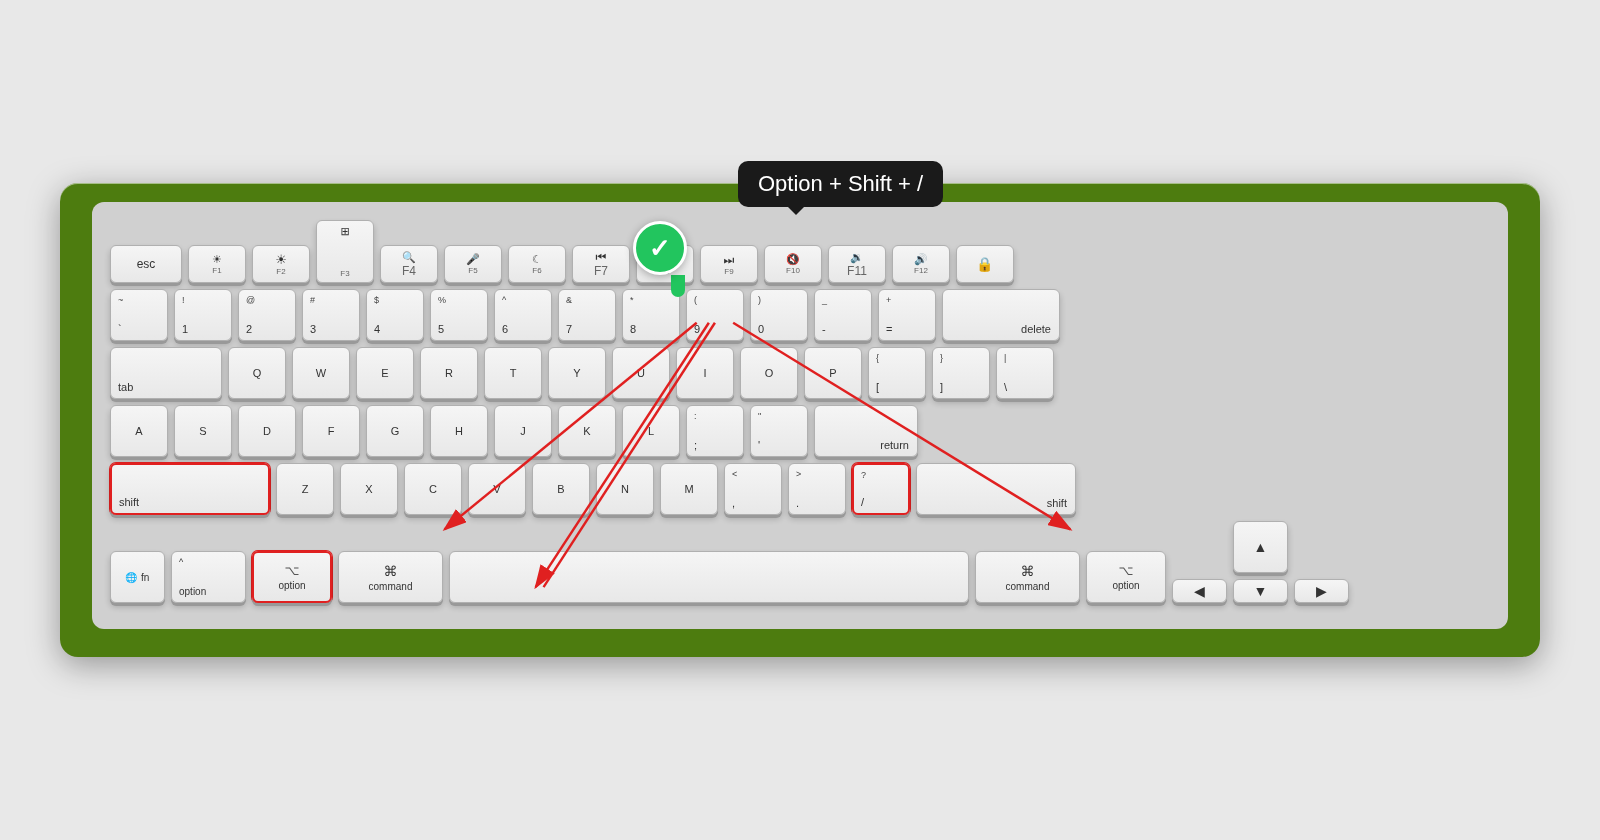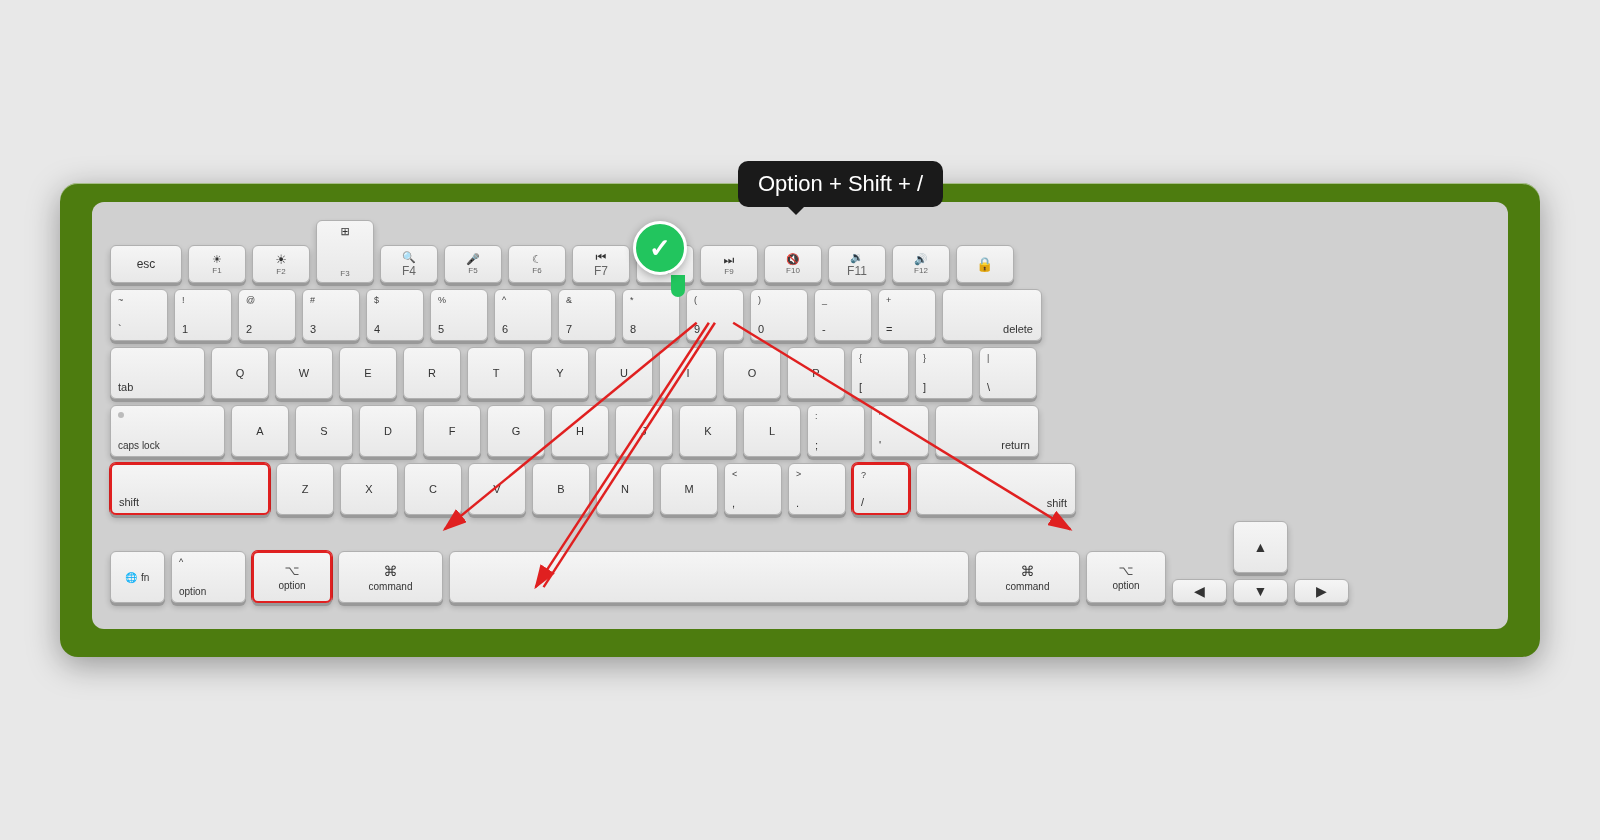--- a/index.html
+++ b/index.html
@@ -70,22 +70,22 @@
       font-size: 11px;
       color: #333;
       align-self: center;
       margin: auto;
     }
 
     
     .w-1 { width: 58px; }
     .w-space { width: 520px; }
     .w-esc { width: 72px; }
-    .w-del { width: 100px; }
-    .w-tab { width: 95px; }
+    .w-del { width: 118px; }
+    .w-tab { width: 112px; }
     .w-caps { width: 115px; }
     .w-return { width: 104px; }
     .w-shift-l { width: 160px; }
     .w-shift-r { width: 160px; }
     .w-fn { width: 55px; }
     .w-ctrl { width: 75px; }
     .w-opt { width: 80px; }
     .w-cmd { width: 105px; }
     .w-cmd-r { width: 105px; }
     .w-arrow { width: 55px; }
@@ -313,24 +313,20 @@
           <span class="top-label">}</span>
           <span class="bottom-label">]</span>
         </div>
       <div class="key w-1">
           <span class="top-label">|</span>
           <span class="bottom-label">\</span>
         </div>
     </div>
 
     <div class="key-row">
-      <div class="key w-caps" style="justify-content:flex-end; align-items:flex-start; position:relative;">
-          <span style="position:absolute; top:6px; left:7px; width:6px; height:6px; background:#bbb; border-radius:50%;"></span>
-          <span style="font-size:10px; margin-top:auto;">caps lock</span>
-        </div>
       <div class="key w-1">
           <span class="center-label">A</span>
         </div>
       <div class="key w-1">
           <span class="center-label">S</span>
         </div>
       <div class="key w-1">
           <span class="center-label">D</span>
         </div>
       <div class="key w-1">

